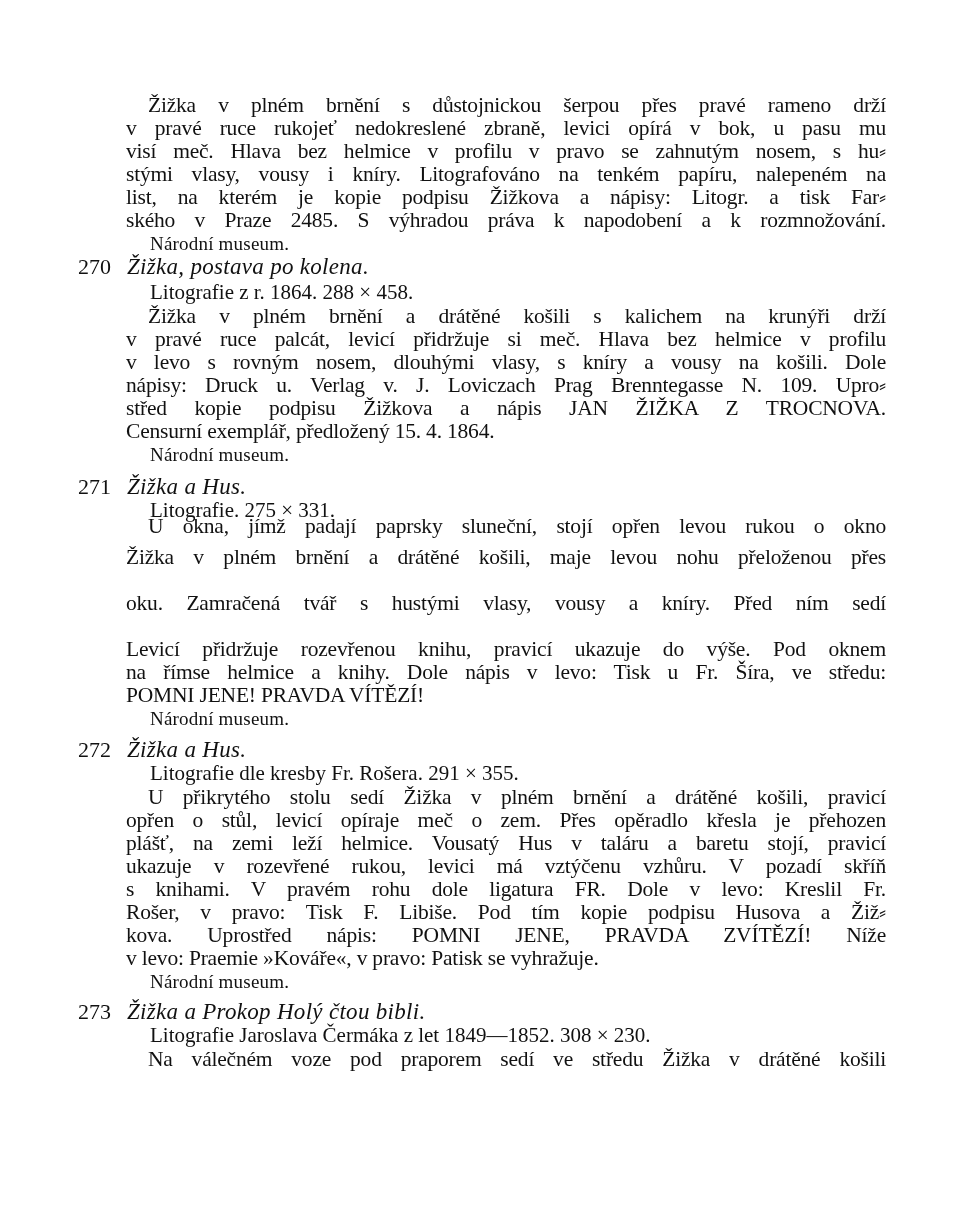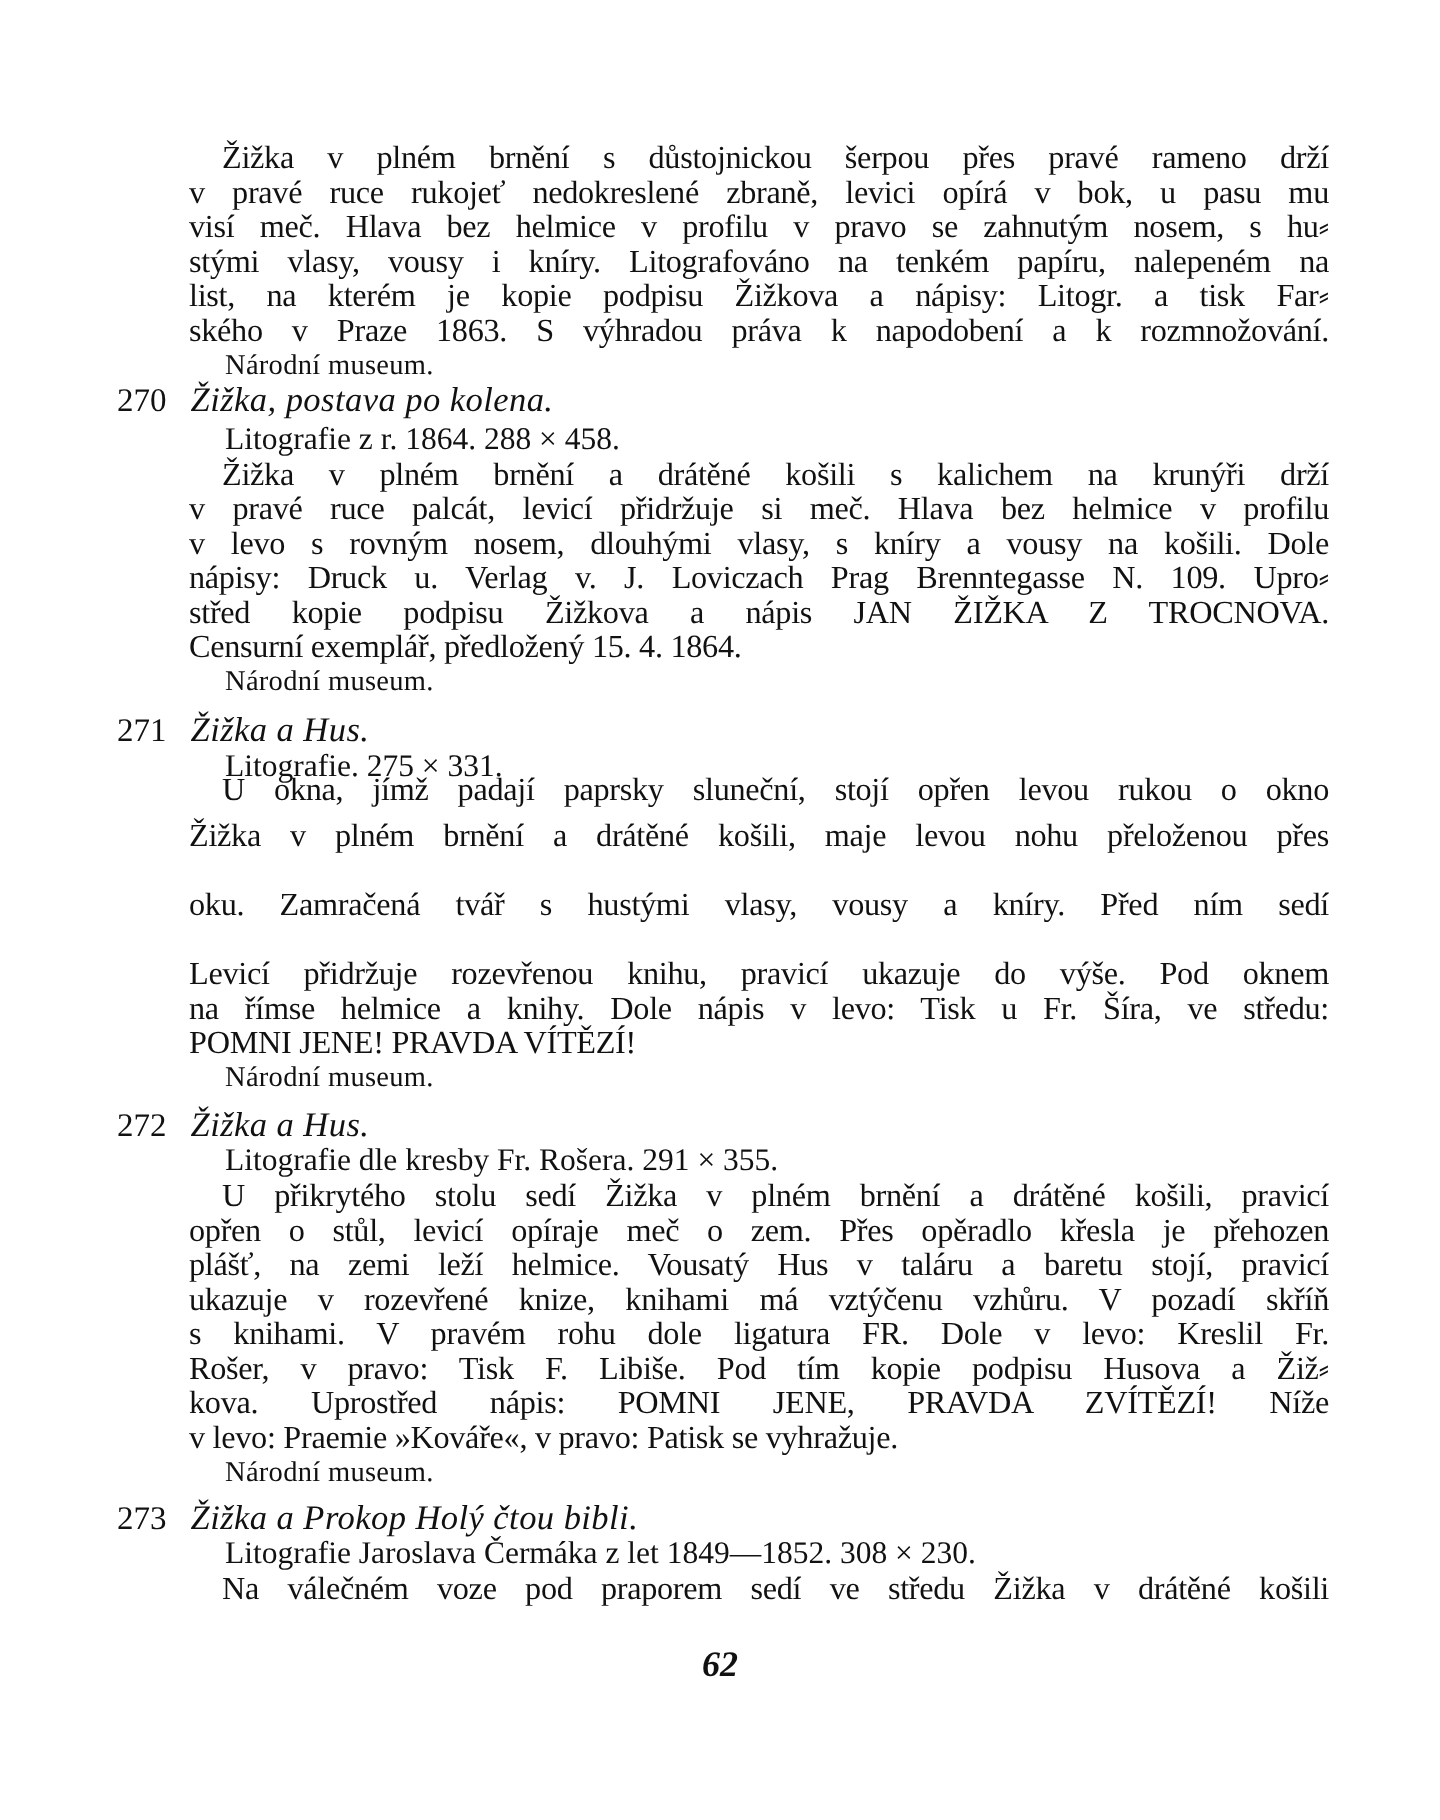--- a/index.html
+++ b/index.html
@@ -39,21 +39,21 @@
 </head>
 <body>
 
 <div class="page">
 
   <div class="line indent" style="top:94px">Žižka v plném brnění s důstojnickou šerpou přes pravé rameno drží</div>
   <div class="line" style="top:117px">v pravé ruce rukojeť nedokreslené zbraně, levici opírá v bok, u pasu mu</div>
   <div class="line" style="top:140px">visí meč. Hlava bez helmice v profilu v pravo se zahnutým nosem, s hu⸗</div>
   <div class="line" style="top:163px">stými vlasy, vousy i kníry. Litografováno na tenkém papíru, nalepeném na</div>
   <div class="line" style="top:186px">list, na kterém je kopie podpisu Žižkova a nápisy: Litogr. a tisk Far⸗</div>
-  <div class="line" style="top:209px">ského v Praze 1863. S výhradou práva k napodobení a k rozmnožování.</div>
+  <div class="line" style="top:209px">ského v Praze 2485. S výhradou práva k napodobení a k rozmnožování.</div>
   <div class="museum" style="top:234px">Národní museum.</div>
 
   <div class="num" style="top:255px">270</div>
   <div class="title" style="top:255px">Žižka, postava po kolena.</div>
   <div class="meta" style="top:281px">Litografie z r. 1864. 288 × 458.</div>
   <div class="line indent" style="top:305px">Žižka v plném brnění a drátěné košili s kalichem na krunýři drží</div>
   <div class="line" style="top:328px">v pravé ruce palcát, levicí přidržuje si meč. Hlava bez helmice v profilu</div>
   <div class="line" style="top:351px">v levo s rovným nosem, dlouhými vlasy, s kníry a vousy na košili. Dole</div>
   <div class="line" style="top:374px">nápisy: Druck u. Verlag v. J. Loviczach Prag Brenntegasse N. 109. Upro⸗</div>
   <div class="line" style="top:397px">střed kopie podpisu Žižkova a nápis JAN ŽIŽKA Z TROCNOVA.</div>
@@ -70,26 +70,25 @@
   <div class="line" style="top:661px">na římse helmice a knihy. Dole nápis v levo: Tisk u Fr. Šíra, ve středu:</div>
   <div class="line last" style="top:684px">POMNI JENE! PRAVDA VÍTĚZÍ!</div>
   <div class="museum" style="top:709px">Národní museum.</div>
 
   <div class="num" style="top:738px">272</div>
   <div class="title" style="top:738px">Žižka a Hus.</div>
   <div class="meta" style="top:762px">Litografie dle kresby Fr. Rošera. 291 × 355.</div>
   <div class="line indent" style="top:786px">U přikrytého stolu sedí Žižka v plném brnění a drátěné košili, pravicí</div>
   <div class="line" style="top:809px">opřen o stůl, levicí opíraje meč o zem. Přes opěradlo křesla je přehozen</div>
   <div class="line" style="top:832px">plášť, na zemi leží helmice. Vousatý Hus v taláru a baretu stojí, pravicí</div>
-  <div class="line" style="top:855px">ukazuje v rozevřené knize, knihami má vztýčenu vzhůru. V pozadí skříň</div>
+  <div class="line" style="top:855px">ukazuje v rozevřené rukou, levici má vztýčenu vzhůru. V pozadí skříň</div>
   <div class="line" style="top:878px">s knihami. V pravém rohu dole ligatura FR. Dole v levo: Kreslil Fr.</div>
   <div class="line" style="top:901px">Rošer, v pravo: Tisk F. Libiše. Pod tím kopie podpisu Husova a Žiž⸗</div>
   <div class="line" style="top:924px">kova. Uprostřed nápis: POMNI JENE, PRAVDA ZVÍTĚZÍ! Níže</div>
   <div class="line last" style="top:947px">v levo: Praemie »Kováře«, v pravo: Patisk se vyhražuje.</div>
   <div class="museum" style="top:972px">Národní museum.</div>
 
   <div class="num" style="top:1000px">273</div>
   <div class="title" style="top:1000px">Žižka a Prokop Holý čtou bibli.</div>
   <div class="meta" style="top:1024px">Litografie Jaroslava Čermáka z let 1849—1852.  308 × 230.</div>
   <div class="line indent" style="top:1048px">Na válečném voze pod praporem sedí ve středu Žižka v drátěné košili</div>
 
-  <div class="pagenum">62</div>
 </div>
 
 </body></html>

